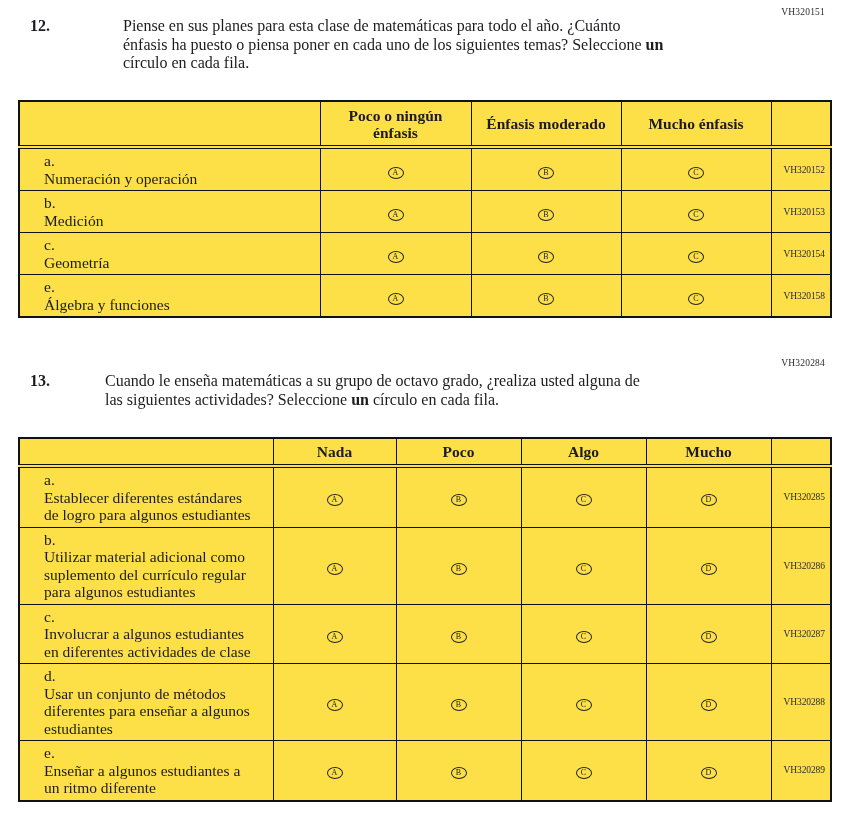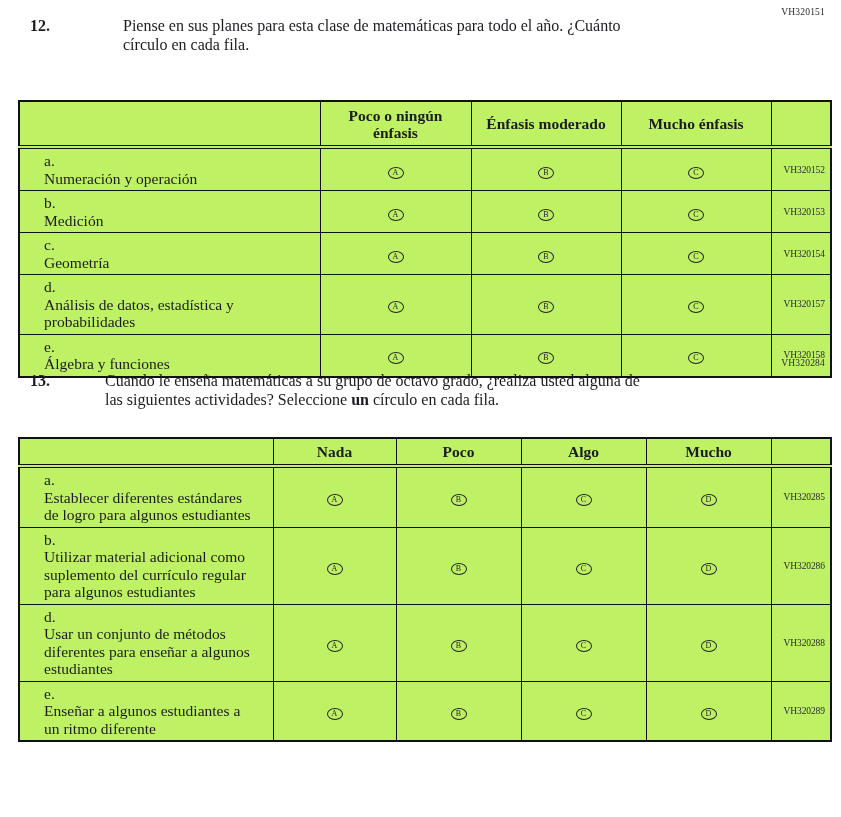--- a/index.html
+++ b/index.html
@@ -42,21 +42,21 @@
   }
   .qtext { font-size: 16px; margin-left: 48px; }
   .qline { line-height: 18.5px; white-space: nowrap; }
   .qline .bold { font-weight: bold; }
 
   table.qtable {
     position: absolute;
     left: 18px;
     border-collapse: collapse;
     table-layout: fixed;
-    background: #bef264;
+    background: #fde047;
     border: 2.5px solid #111;
   }
   #table-q12 { top: 100px; width: 812px; }
   #table-q13 { top: 437px; width: 812px; }
   .qtable th, .qtable td {
     border: 1.8px solid #111;
   }
   .qtable thead th {
     border-bottom: 4px double #111;
     font-weight: bold;
@@ -118,20 +118,21 @@
 <body>
 
 <div class="page">
 
   <div class="qcode qcode-12">VH320151</div>
 
   <div class="question q12">
     <span class="qnum">12.</span>
     <div class="qtext" id="q12-text">
         <div class="qline"><span>Piense en sus planes para esta clase de matemáticas para todo el año. ¿Cuánto</span></div>
+        <div class="qline"><span>énfasis ha puesto o piensa poner en cada uno de los siguientes temas? Seleccione </span><span class="bold">un</span></div>
         <div class="qline"><span>círculo en cada fila.</span></div>
       </div>
   </div>
 
   <table class="qtable" id="table-q12">
     <colgroup>
       <col style="width:301px">
         <col style="width:151px">
         <col style="width:150px">
         <col style="width:150px">
@@ -160,27 +161,20 @@
           <td class="opt-cell"><span class="bubble">B</span></td>
           <td class="opt-cell"><span class="bubble">C</span></td>
           <td class="code-cell">VH320153</td>
         </tr>
         <tr>
           <td class="label-cell"><span class="row-letter">c.</span><span class="row-text">Geometría</span></td>
           <td class="opt-cell"><span class="bubble">A</span></td>
           <td class="opt-cell"><span class="bubble">B</span></td>
           <td class="opt-cell"><span class="bubble">C</span></td>
           <td class="code-cell">VH320154</td>
-        </tr>
-        <tr>
-          <td class="label-cell"><span class="row-letter">d.</span><span class="row-text">Análisis de datos, estadística y probabilidades</span></td>
-          <td class="opt-cell"><span class="bubble">A</span></td>
-          <td class="opt-cell"><span class="bubble">B</span></td>
-          <td class="opt-cell"><span class="bubble">C</span></td>
-          <td class="code-cell">VH320157</td>
         </tr>
         <tr>
           <td class="label-cell"><span class="row-letter">e.</span><span class="row-text">Álgebra y funciones</span></td>
           <td class="opt-cell"><span class="bubble">A</span></td>
           <td class="opt-cell"><span class="bubble">B</span></td>
           <td class="opt-cell"><span class="bubble">C</span></td>
           <td class="code-cell">VH320158</td>
         </tr>
       </tbody>
   </table>
@@ -225,20 +219,28 @@
         </tr>
         <tr>
           <td class="label-cell"><span class="row-letter">b.</span><span class="row-text">Utilizar material adicional como suplemento del currículo regular para algunos estudiantes</span></td>
           <td class="opt-cell"><span class="bubble">A</span></td>
           <td class="opt-cell"><span class="bubble">B</span></td>
           <td class="opt-cell"><span class="bubble">C</span></td>
           <td class="opt-cell"><span class="bubble">D</span></td>
           <td class="code-cell">VH320286</td>
         </tr>
         <tr>
+          <td class="label-cell"><span class="row-letter">c.</span><span class="row-text">Involucrar a algunos estudiantes en diferentes actividades de clase</span></td>
+          <td class="opt-cell"><span class="bubble">A</span></td>
+          <td class="opt-cell"><span class="bubble">B</span></td>
+          <td class="opt-cell"><span class="bubble">C</span></td>
+          <td class="opt-cell"><span class="bubble">D</span></td>
+          <td class="code-cell">VH320287</td>
+        </tr>
+        <tr>
           <td class="label-cell"><span class="row-letter">d.</span><span class="row-text">Usar un conjunto de métodos diferentes para enseñar a algunos estudiantes</span></td>
           <td class="opt-cell"><span class="bubble">A</span></td>
           <td class="opt-cell"><span class="bubble">B</span></td>
           <td class="opt-cell"><span class="bubble">C</span></td>
           <td class="opt-cell"><span class="bubble">D</span></td>
           <td class="code-cell">VH320288</td>
         </tr>
         <tr>
           <td class="label-cell"><span class="row-letter">e.</span><span class="row-text">Enseñar a algunos estudiantes a un ritmo diferente</span></td>
           <td class="opt-cell"><span class="bubble">A</span></td>

